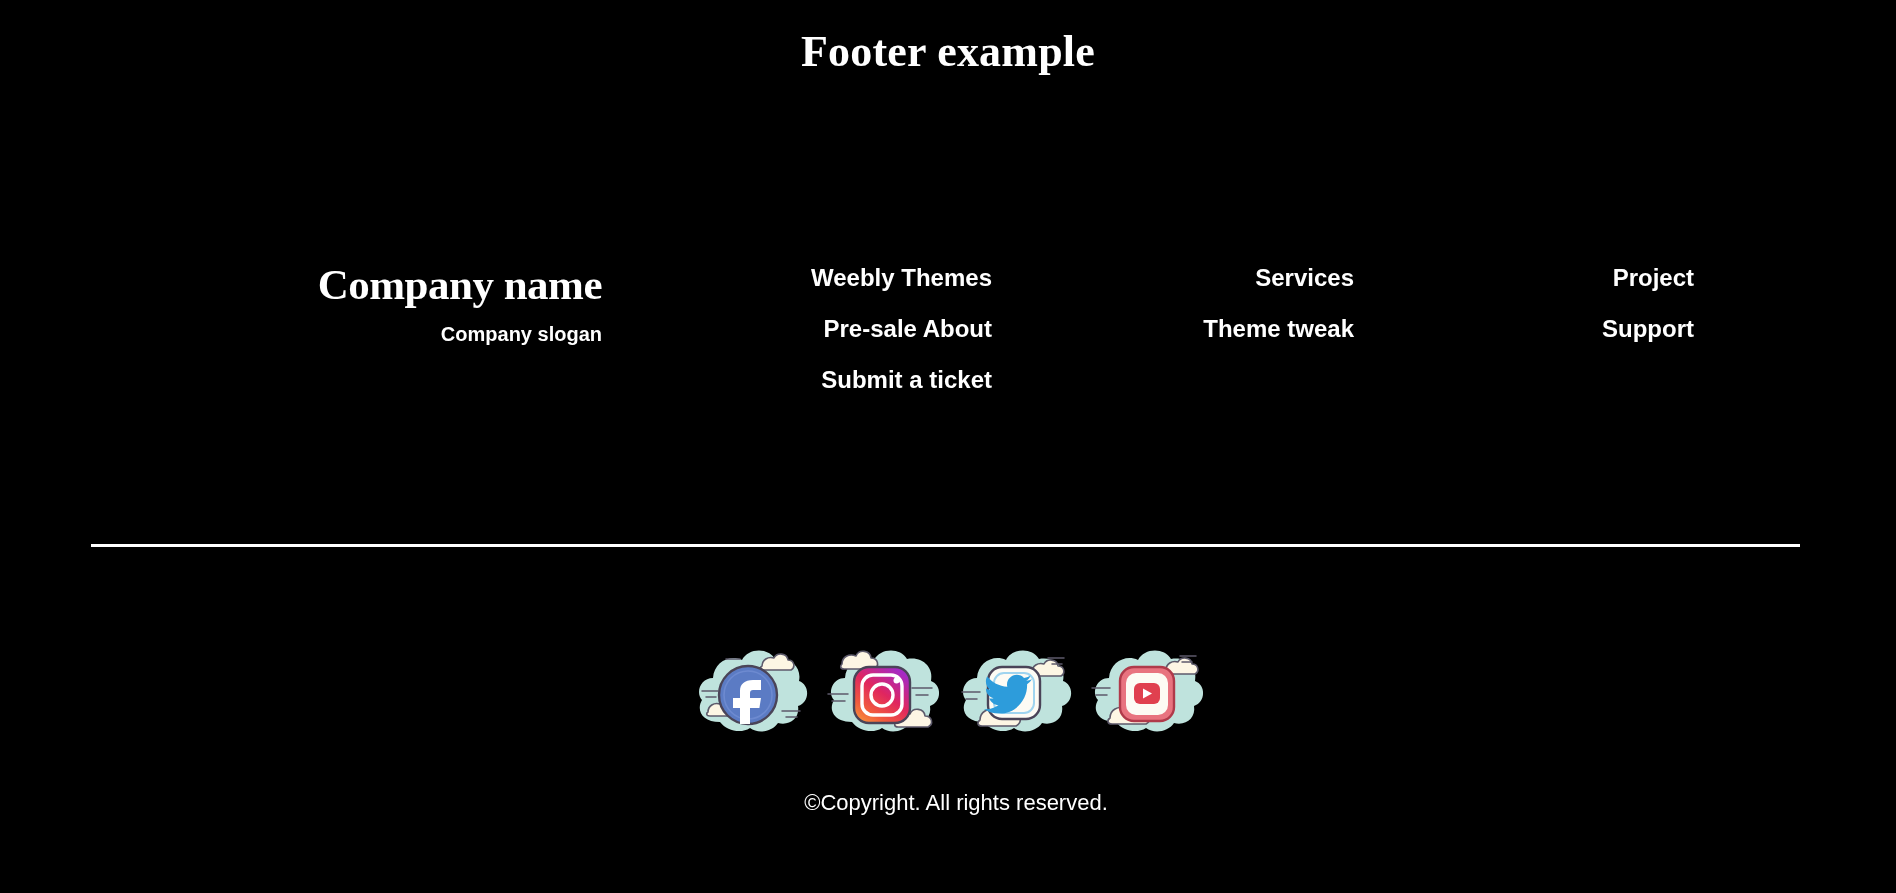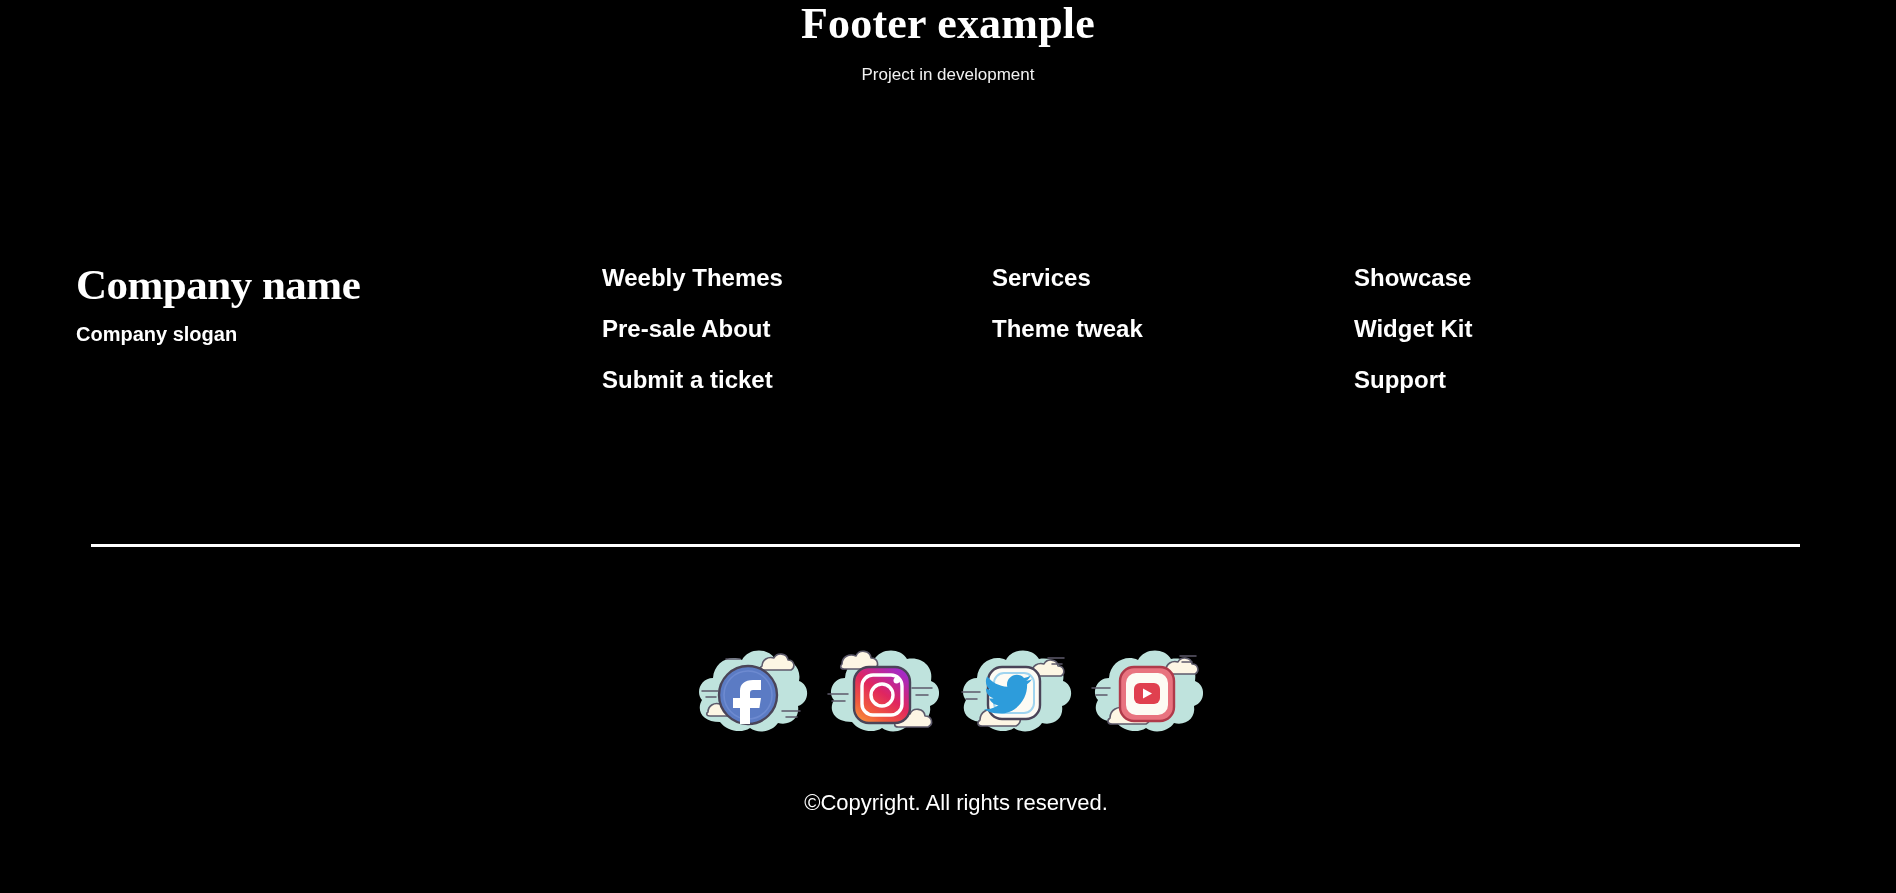--- a/index.html
+++ b/index.html
@@ -14,20 +14,21 @@
   body {
     font-family: "Liberation Sans", sans-serif;
     color: #ffffff;
     position: relative;
   }
 
   
   .page-header {
     width: 100%;
     text-align: center;
+    padding-top: 28px;
   }
 
   .page-title {
     font-family: "Liberation Serif", "DejaVu Serif", serif;
     font-weight: bold;
     font-size: 44px;
     line-height: 1.1;
     letter-spacing: 0.2px;
     color: #ffffff;
   }
@@ -42,20 +43,21 @@
 
   
   .footer-cols {
     position: absolute;
     top: 252px;
     left: 0;
     width: 1896px;
     height: 230px;
     display: flex;
     align-items: flex-start;
+    text-align: right;
   }
 
   .company-col {
     width: 602px;
     padding-left: 76px;
     padding-top: 10px;
   }
 
   .company-name {
     font-family: "Liberation Serif", "DejaVu Serif", serif;
@@ -140,21 +142,20 @@
     font-weight: 400;
     font-size: 22px;
     color: #ffffff;
   }
 </style>
 </head>
 <body>
 
 <div class="page-header">
   <div class="page-title">Footer example</div>
-  <div class="page-subtitle">Project in development</div>
 </div>
 
 <div class="footer-cols">
 
   <div class="company-col">
     <div class="company-name">Company name</div>
     <div class="company-slogan">Company slogan</div>
   </div>
 
   <div class="link-col link-col-1">
@@ -162,22 +163,21 @@
     <a class="footer-link">Pre-sale About</a>
     <a class="footer-link">Submit a ticket</a>
   </div>
 
   <div class="link-col link-col-2">
     <a class="footer-link">Services</a>
     <a class="footer-link">Theme tweak</a>
   </div>
 
   <div class="link-col link-col-3">
-    <a class="footer-link">Showcase</a>
-    <a class="footer-link">Widget Kit</a>
+    <a class="footer-link">Project</a>
     <a class="footer-link">Support</a>
   </div>
 
 
 </div>
 
 <div class="divider"></div>
 
 <div class="social-row">
 

